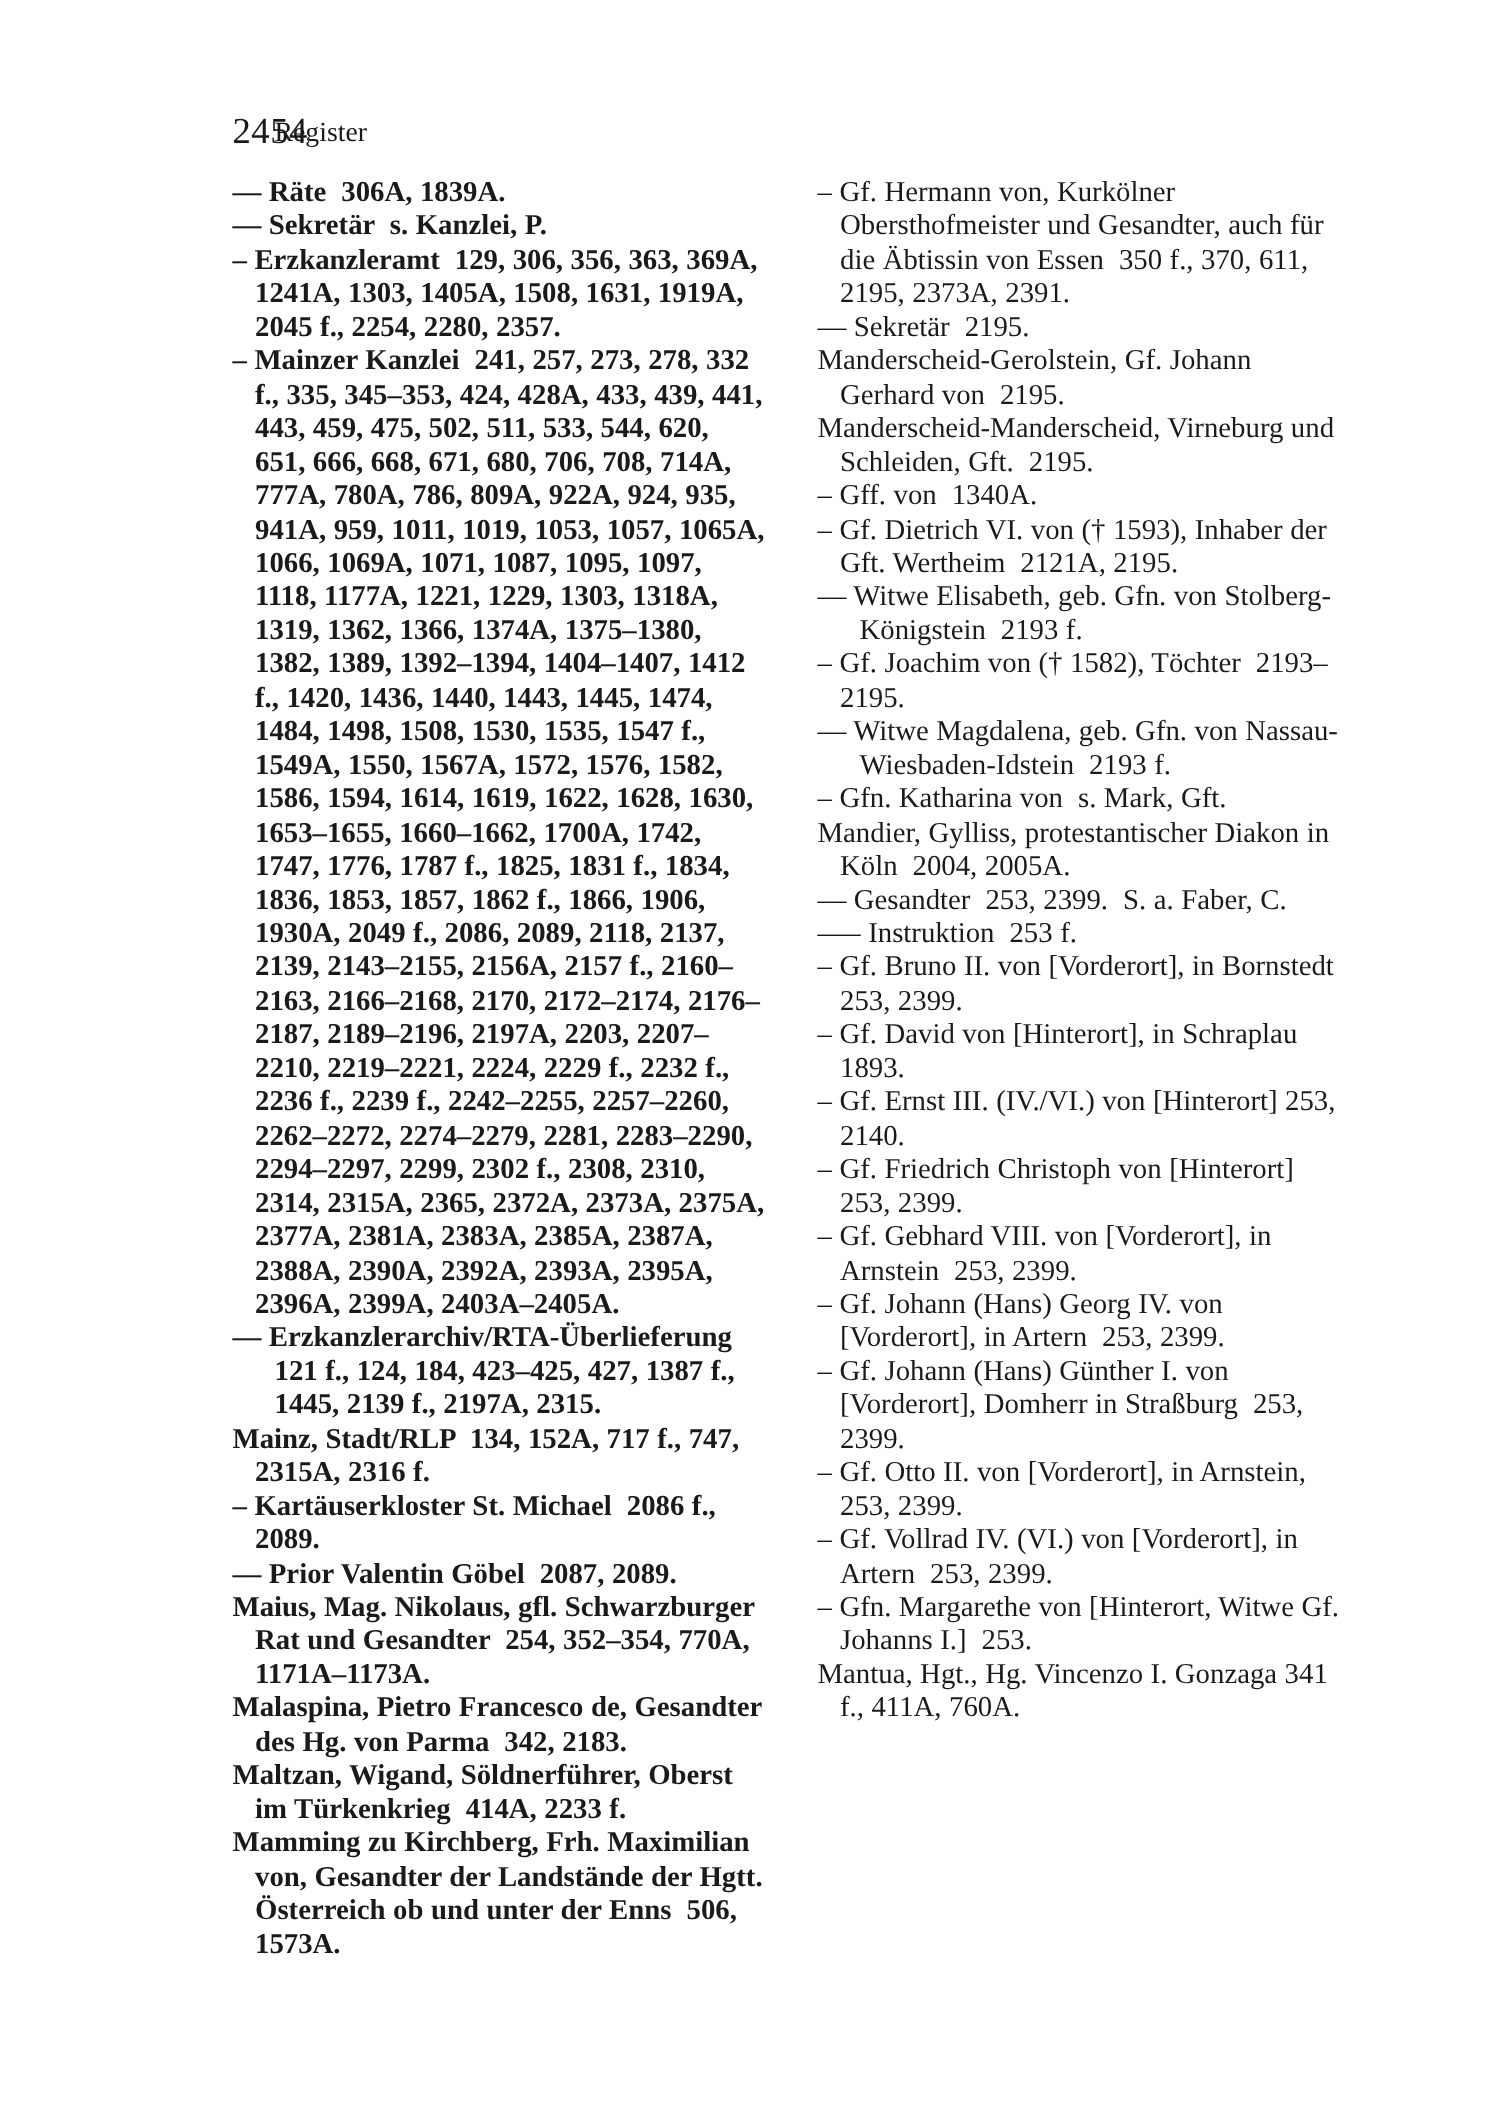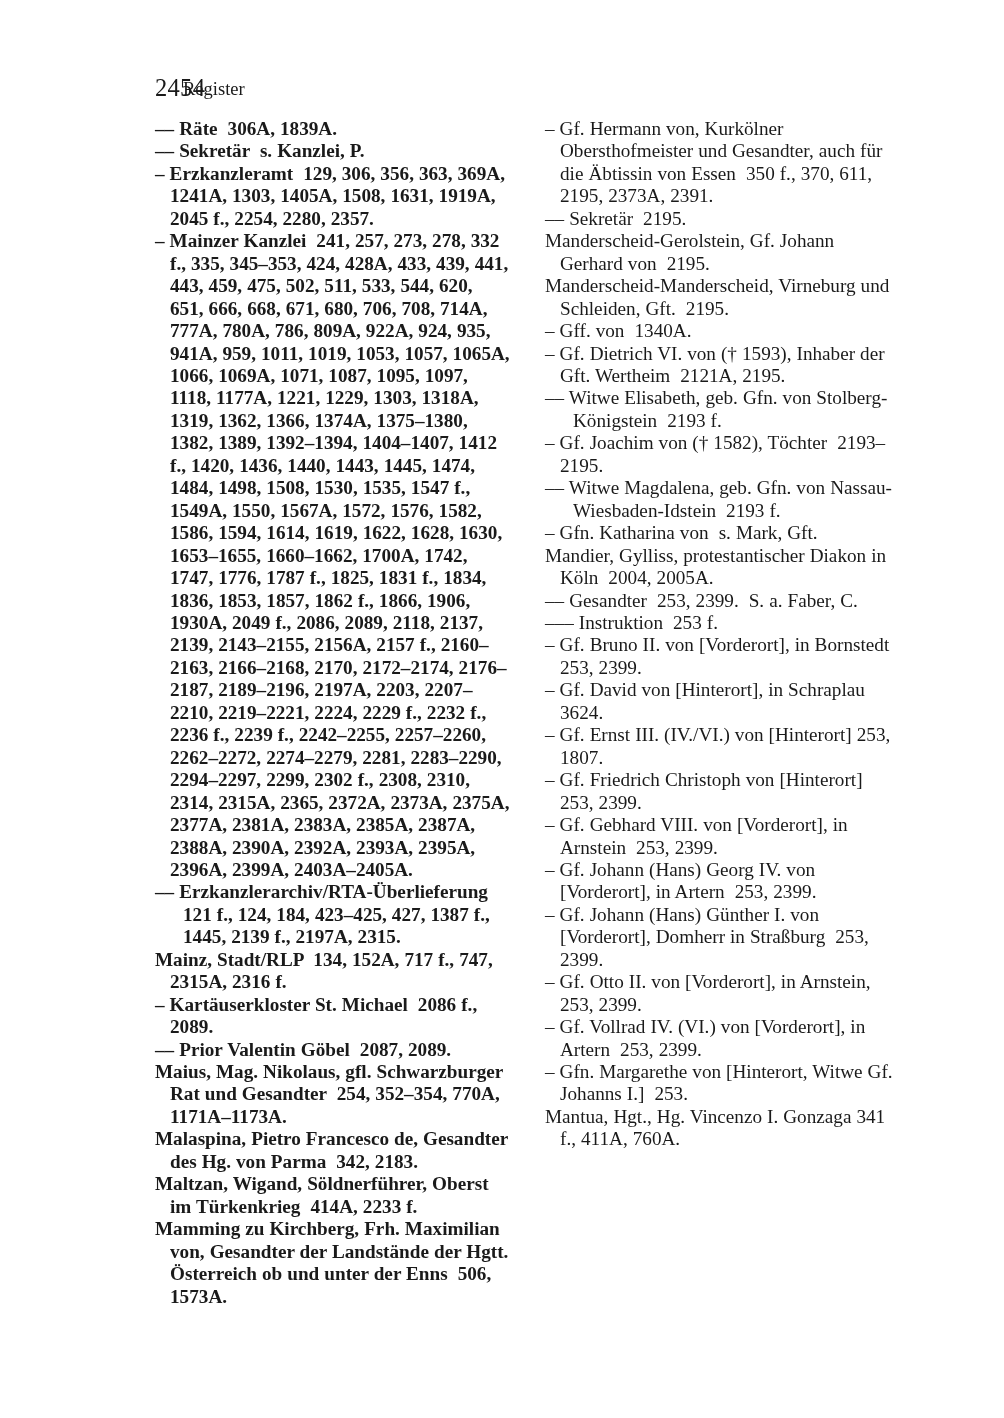--- a/index.html
+++ b/index.html
@@ -111,22 +111,22 @@
         <div class="entry lvl1">– Gff. von  1340A.</div>
         <div class="entry lvl1">– Gf. Dietrich VI. von († 1593), Inhaber der Gft. Wertheim  2121A, 2195.</div>
         <div class="entry lvl2">–– Witwe Elisabeth, geb. Gfn. von Stolberg-Königstein  2193 f.</div>
         <div class="entry lvl1">– Gf. Joachim von († 1582), Töchter  2193–2195.</div>
         <div class="entry lvl2">–– Witwe Magdalena, geb. Gfn. von Nassau-Wiesbaden-Idstein  2193 f.</div>
         <div class="entry lvl1">– Gfn. Katharina von  s. Mark, Gft.</div>
         <div class="entry lvl0">Mandier, Gylliss, protestantischer Diakon in Köln  2004, 2005A.</div>
         <div class="entry lvl1">–– Gesandter  253, 2399.  S. a. Faber, C.</div>
         <div class="entry lvl1">––– Instruktion  253 f.</div>
         <div class="entry lvl1">– Gf. Bruno II. von [Vorderort], in Bornstedt 253, 2399.</div>
-        <div class="entry lvl1">– Gf. David von [Hinterort], in Schraplau 3624.</div>
-        <div class="entry lvl1">– Gf. Ernst III. (IV./VI.) von [Hinterort] 253, 1807.</div>
+        <div class="entry lvl1">– Gf. David von [Hinterort], in Schraplau 1893.</div>
+        <div class="entry lvl1">– Gf. Ernst III. (IV./VI.) von [Hinterort] 253, 2140.</div>
         <div class="entry lvl1">– Gf. Friedrich Christoph von [Hinterort] 253, 2399.</div>
         <div class="entry lvl1">– Gf. Gebhard VIII. von [Vorderort], in Arnstein  253, 2399.</div>
         <div class="entry lvl1">– Gf. Johann (Hans) Georg IV. von [Vorderort], in Artern  253, 2399.</div>
         <div class="entry lvl1">– Gf. Johann (Hans) Günther I. von [Vorderort], Domherr in Straßburg  253, 2399.</div>
         <div class="entry lvl1">– Gf. Otto II. von [Vorderort], in Arnstein, 253, 2399.</div>
         <div class="entry lvl1">– Gf. Vollrad IV. (VI.) von [Vorderort], in Artern  253, 2399.</div>
         <div class="entry lvl1">– Gfn. Margarethe von [Hinterort, Witwe Gf. Johanns I.]  253.</div>
         <div class="entry lvl0">Mantua, Hgt., Hg. Vincenzo I. Gonzaga 341 f., 411A, 760A.</div>
       </div>
   </div>

